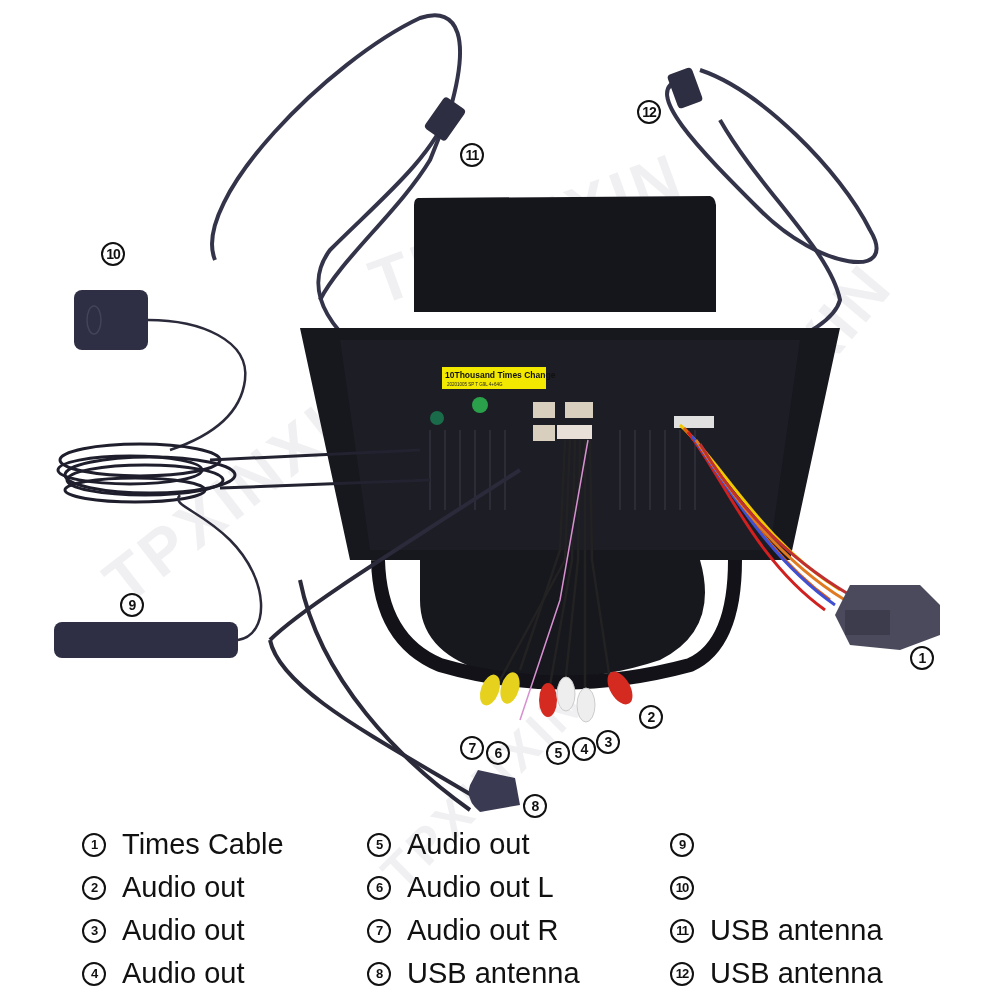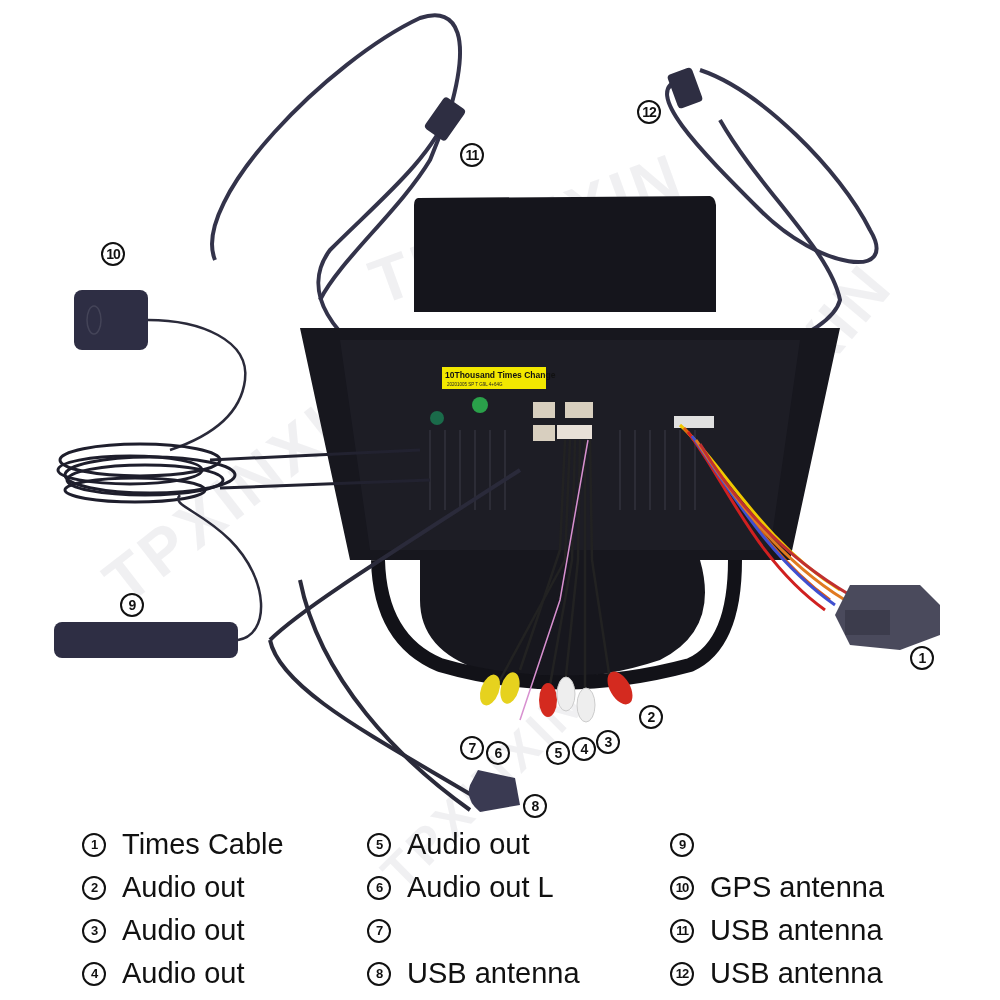--- a/index.html
+++ b/index.html
@@ -157,33 +157,33 @@
     <div class="legend-item">
         <span class="num">5</span>
         <span>Audio out</span>
       </div>
     <div class="legend-item">
         <span class="num">6</span>
         <span>Audio out L</span>
       </div>
     <div class="legend-item">
         <span class="num">7</span>
+        <span>Audio out R</span>
       </div>
     <div class="legend-item">
         <span class="num">8</span>
         <span>USB antenna</span>
       </div>
   </div>
   <div class="legend-col" style="left:670px;">
     <div class="legend-item">
         <span class="num">9</span>
       </div>
     <div class="legend-item">
         <span class="num">10</span>
-        <span>GPS antenna</span>
       </div>
     <div class="legend-item">
         <span class="num">11</span>
         <span>USB antenna</span>
       </div>
     <div class="legend-item">
         <span class="num">12</span>
         <span>USB antenna</span>
       </div>
   </div>

